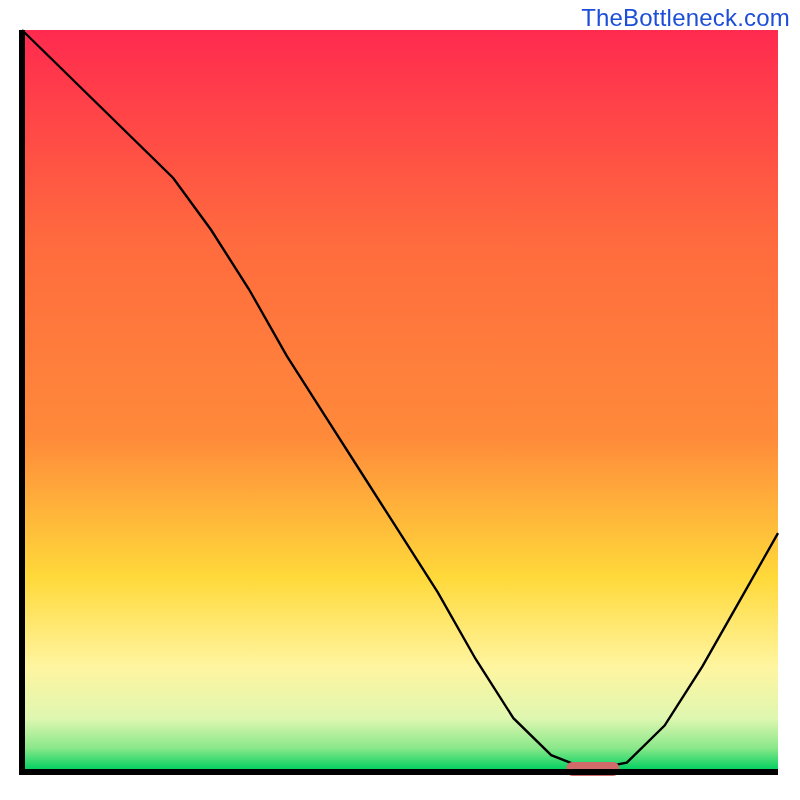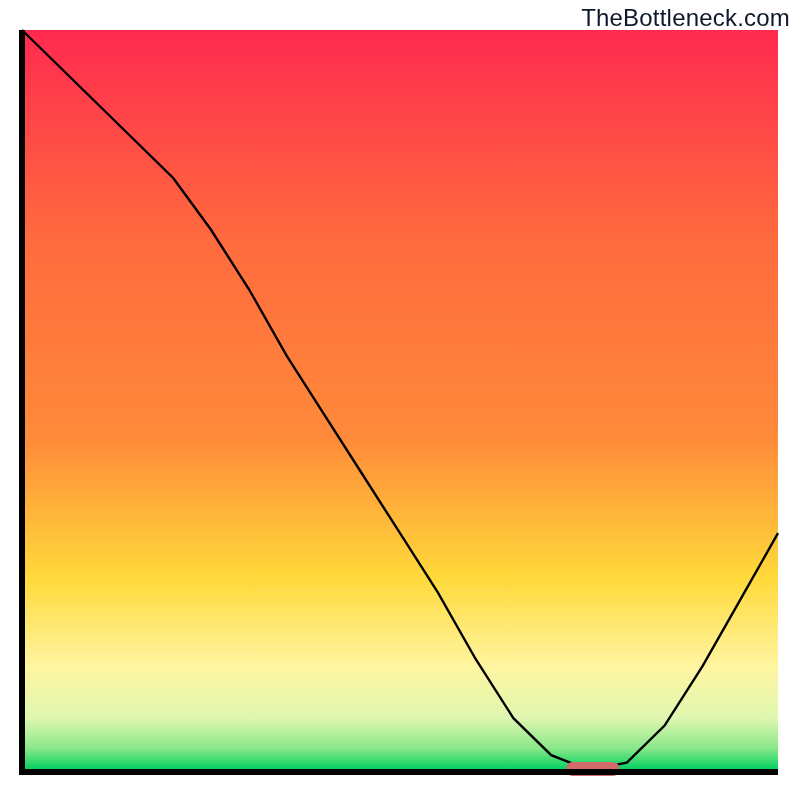--- a/index.html
+++ b/index.html
@@ -15,21 +15,21 @@
     position: relative;
     width: 800px;
     height: 800px;
   }
   .watermark {
     position: absolute;
     top: 4px;
     right: 10px;
     font-size: 24px;
     font-weight: 500;
-    color: #0f172a;
+    color: #1d4ed8;
     z-index: 10;
     letter-spacing: 0.2px;
   }
   svg.chart {
     display: block;
     width: 800px;
     height: 800px;
   }
 </style>
 </head>

